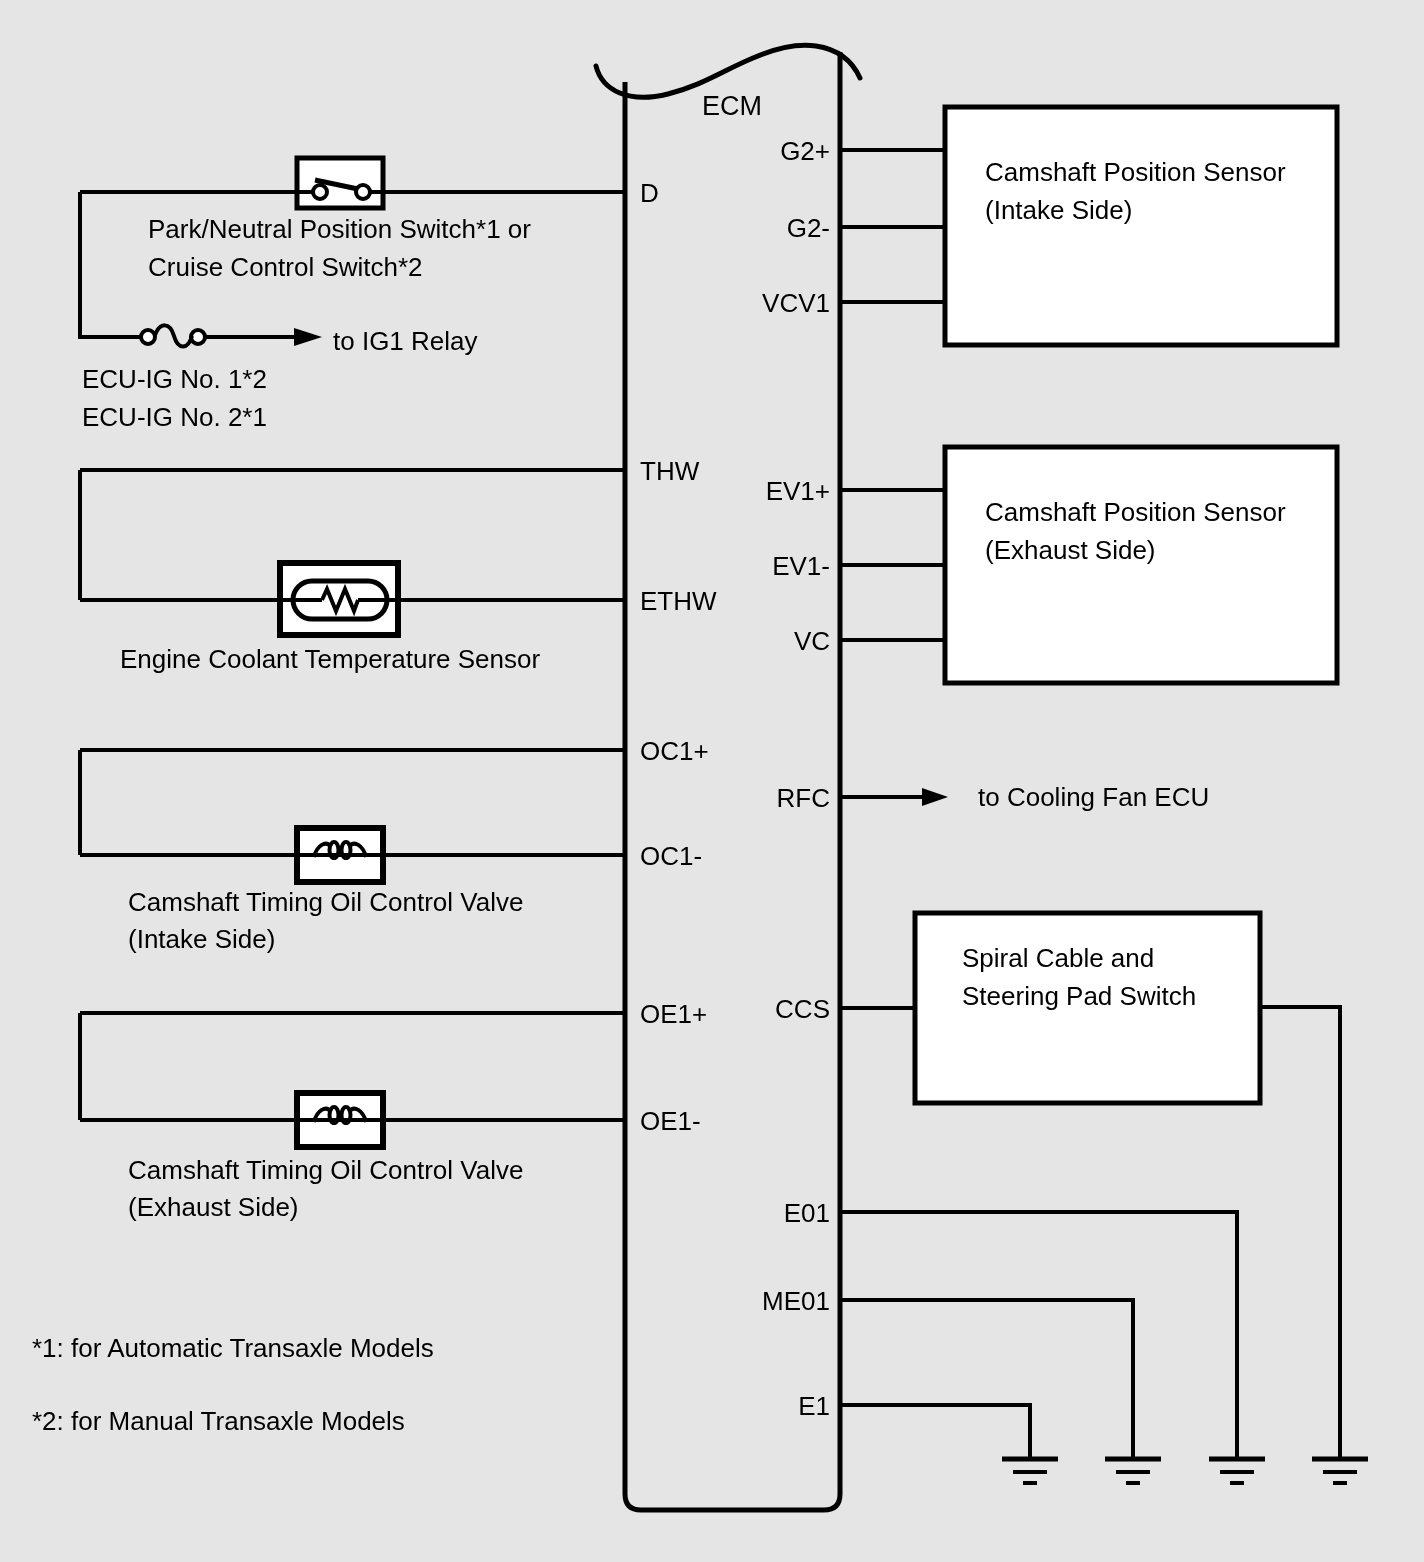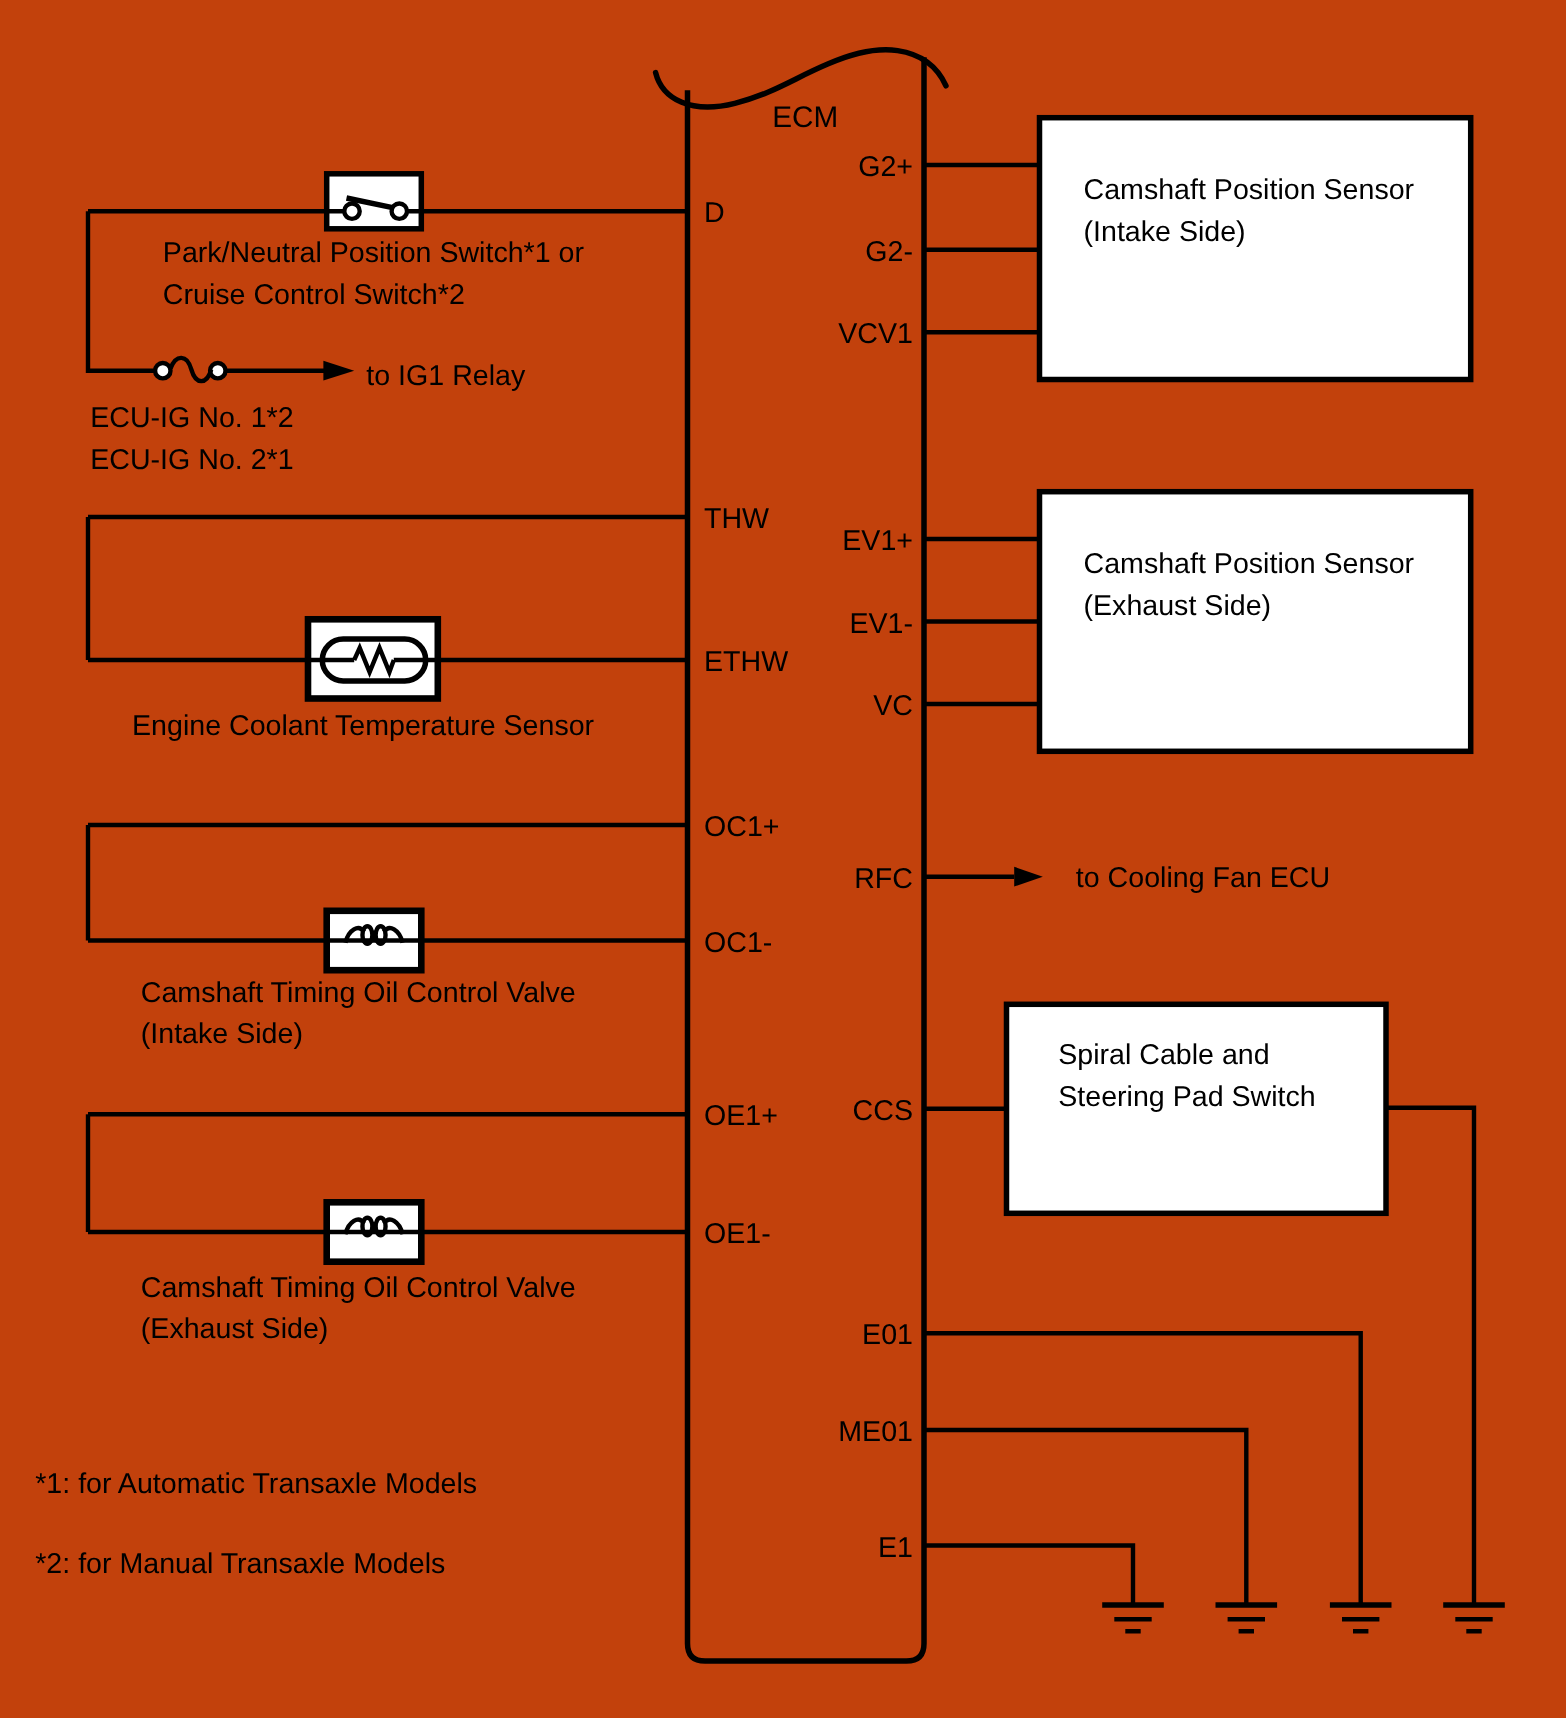--- a/index.html
+++ b/index.html
@@ -1,16 +1,16 @@
 <!DOCTYPE html>
 <html><head>
 <meta charset="utf-8">
 <style>
   html,body{margin:0;padding:0;background:#ffffff;}
-  .canvas{position:relative;width:1424px;height:1562px;background:#c2410c;font-family:"Liberation Sans",sans-serif;}
+  .canvas{position:relative;width:1424px;height:1562px;background:#e5e5e5;font-family:"Liberation Sans",sans-serif;}
   svg{position:absolute;top:0;left:0;}
   svg text{fill:#000000;font-family:"Liberation Sans",sans-serif;font-size:26px;}
   svg text.ecm-title{font-size:27px;}
   .wire{stroke:#000000;stroke-width:4;fill:none;}
   .boxline{stroke:#000000;stroke-width:5;fill:#ffffff;}
   .boxline-nofill{stroke:#000000;stroke-width:5;fill:none;}
   .thickbox{stroke:#000000;stroke-width:6;fill:#ffffff;}
   .sym{stroke:#000000;stroke-width:4;fill:none;}
   .sym-fill{stroke:#000000;stroke-width:4;fill:#ffffff;}
   .solid{fill:#000000;stroke:none;}

